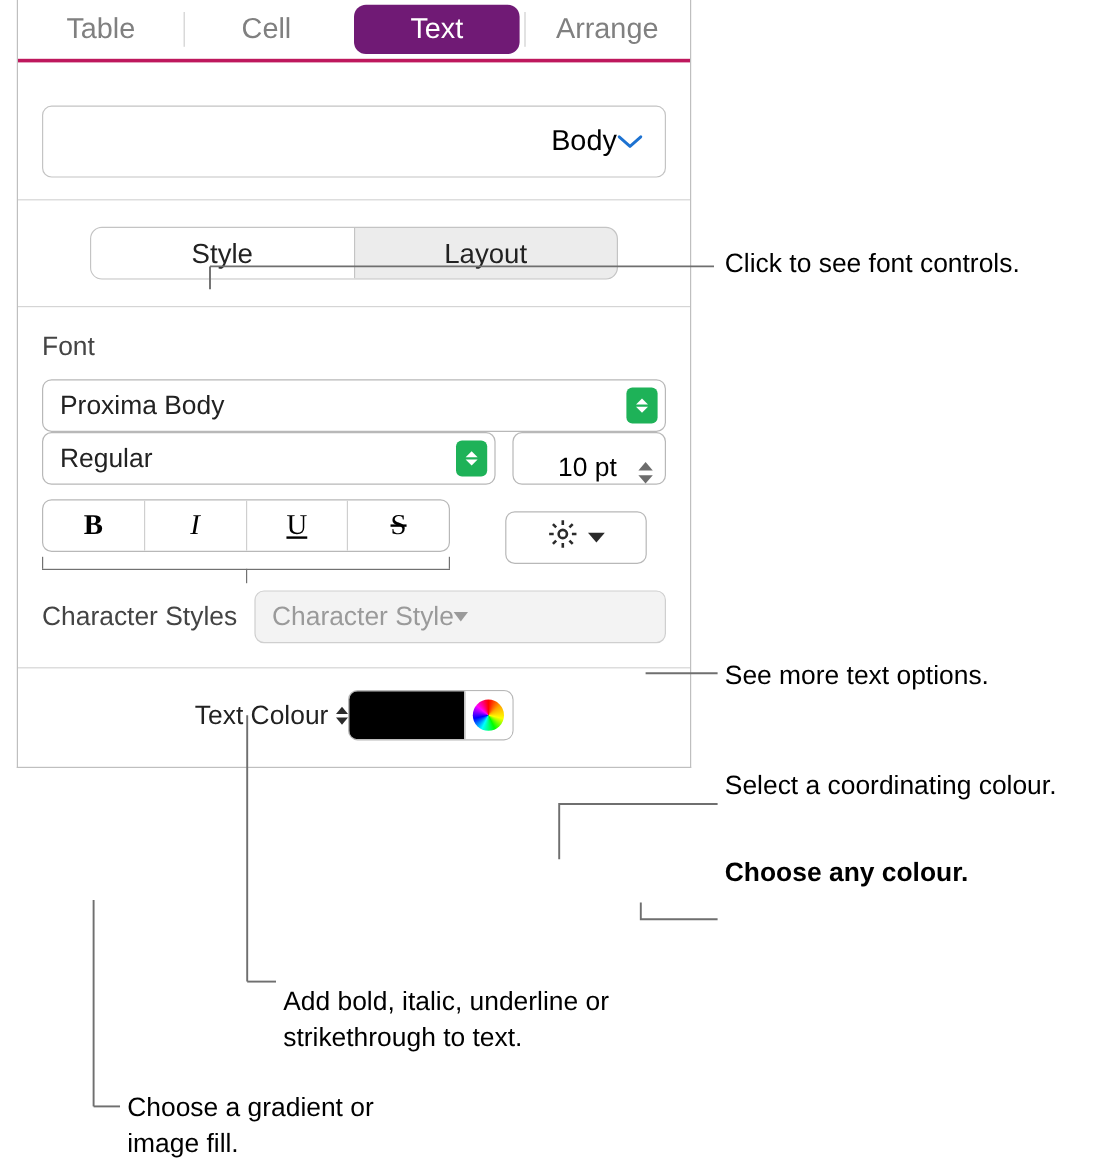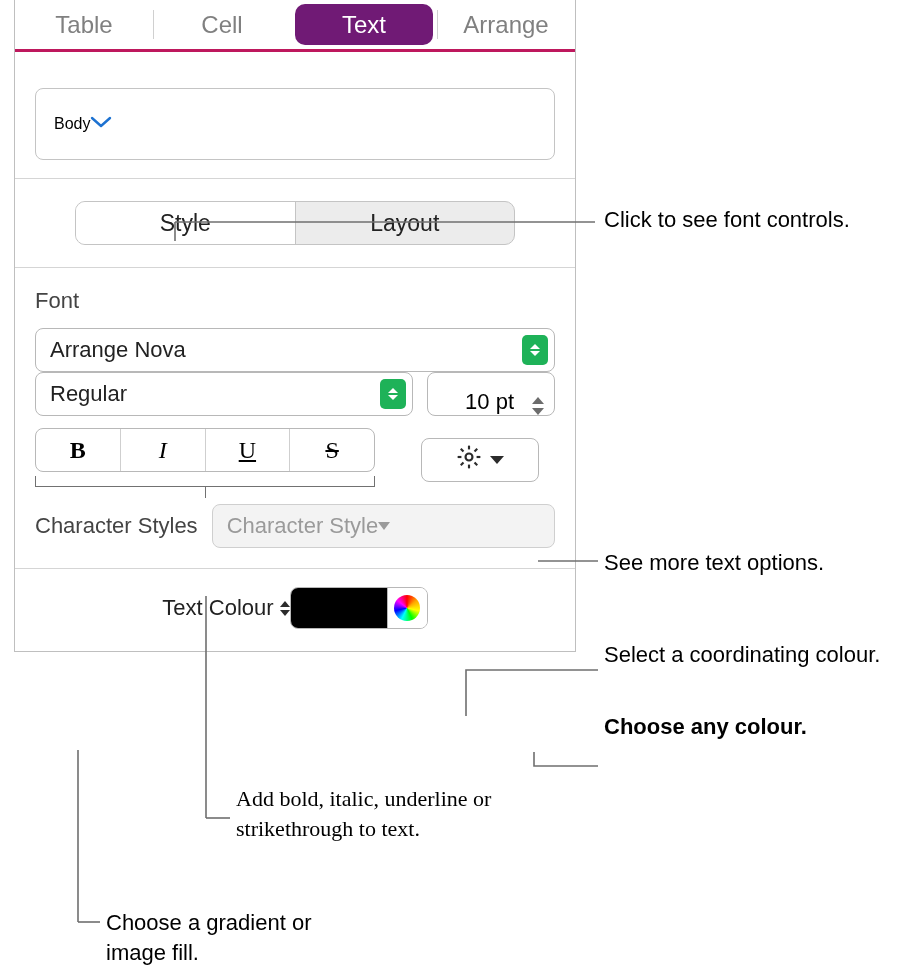--- a/index.html
+++ b/index.html
@@ -43,25 +43,25 @@
     color:#fff;
     border-radius:10px;
     margin:4px;
     flex:1;
   }
   .toptabs .tab.active::before{ display:none;}
   
   .inner { padding:18px 20px 22px 20px; }
   .para-style {
     border:1px solid #c4c4c4; border-radius:8px;
-    height:72px;
-    display:flex; align-items:center; justify-content:flex-start;
+    height:60px;
+    display:flex; align-items:center; justify-content:flex-end;
     padding:0 18px;
     margin:18px 0 18px 0;
-    font-size:16px;
+    font-size:24px;
   }
   .chev-down-blue svg{ width:22px; height:14px; }
   .hr { border-top:1px solid #d5d5d5; margin:0 -20px; }
   
   .seg-wrap{ display:flex; justify-content:center; padding:22px 0;}
   .seg {
     display:flex; width:440px; height:44px;
     border:1px solid #c4c4c4; border-radius:10px;
     overflow:hidden; background:#ececec;
   }
@@ -193,21 +193,21 @@
         <div class="seg-btn sel">Style</div>
         <div class="seg-btn">Layout</div>
       </div>
     </div>
 
     <div class="hr"></div>
 
     <div class="section-label">Font</div>
 
     <div class="popup">
-      <span>Arrange Nova</span>
+      <span>Proxima Body</span>
       <span class="spacer"></span>
       <span class="green-updown">
         <span class="tri up"></span>
           <span class="tri dn"></span>
       </span>
     </div>
 
     <div class="row">
       <div class="popup" style="flex:1;">
         <span>Regular</span>
@@ -302,21 +302,21 @@
 <div class="callout" style="left:604px; top:640px; width:300px;">Select a coordinating colour.</div>
 <svg class="leader" style="left:466px; top:668px; width:132px; height:52px;">
     <polyline points="0,48 0,2 132,2"></polyline>
   </svg>
 
 <div class="callout" style="left:604px; top:712px;font-weight:bold;">Choose any colour.</div>
 <svg class="leader" style="left:534px; top:752px; width:64px; height:18px;">
     <polyline points="0,0 0,14 64,14"></polyline>
   </svg>
 
-<div class="callout" style="left:236px; top:784px; width:320px;font-family:Liberation Serif, serif;">Add bold, italic, underline or strikethrough to text.</div>
+<div class="callout" style="left:236px; top:820px; width:320px;">Add bold, italic, underline or strikethrough to text.</div>
 <svg class="leader" style="left:206px; top:596px; width:26px; height:222px;">
     <line x1="0" y1="0" x2="0" y2="222"></line>
     <line x1="0" y1="222" x2="24" y2="222"></line>
   </svg>
 
 <div class="callout" style="left:106px; top:908px; width:260px;">Choose a gradient or image fill.</div>
 <svg class="leader" style="left:78px; top:750px; width:26px; height:172px;">
     <line x1="0" y1="0" x2="0" y2="172"></line>
     <line x1="0" y1="172" x2="22" y2="172"></line>
   </svg>

